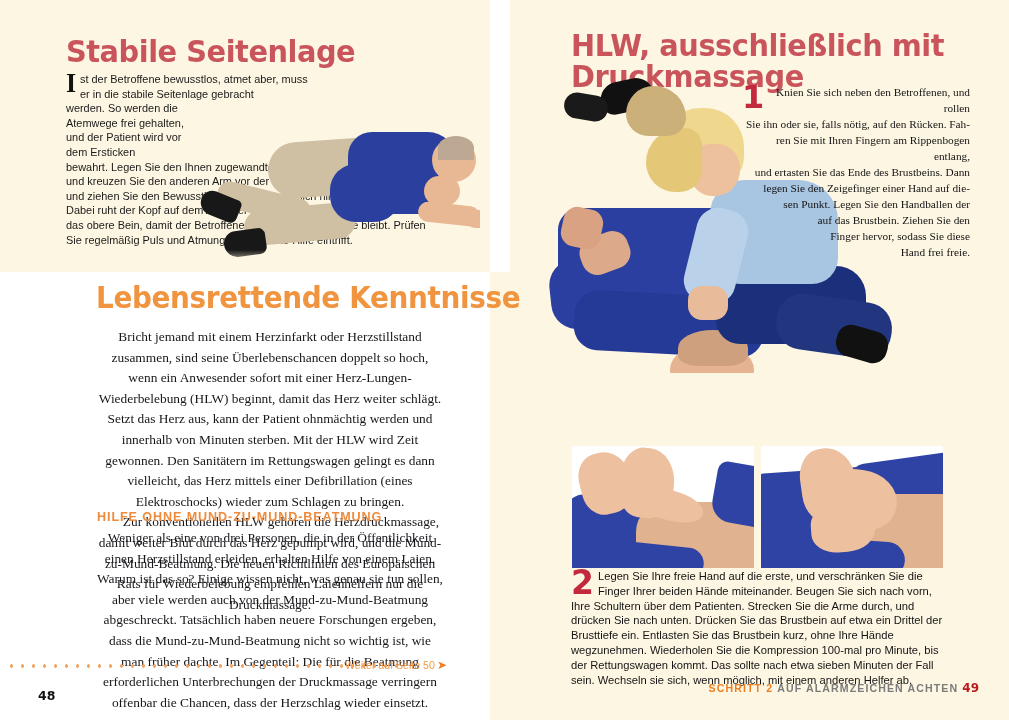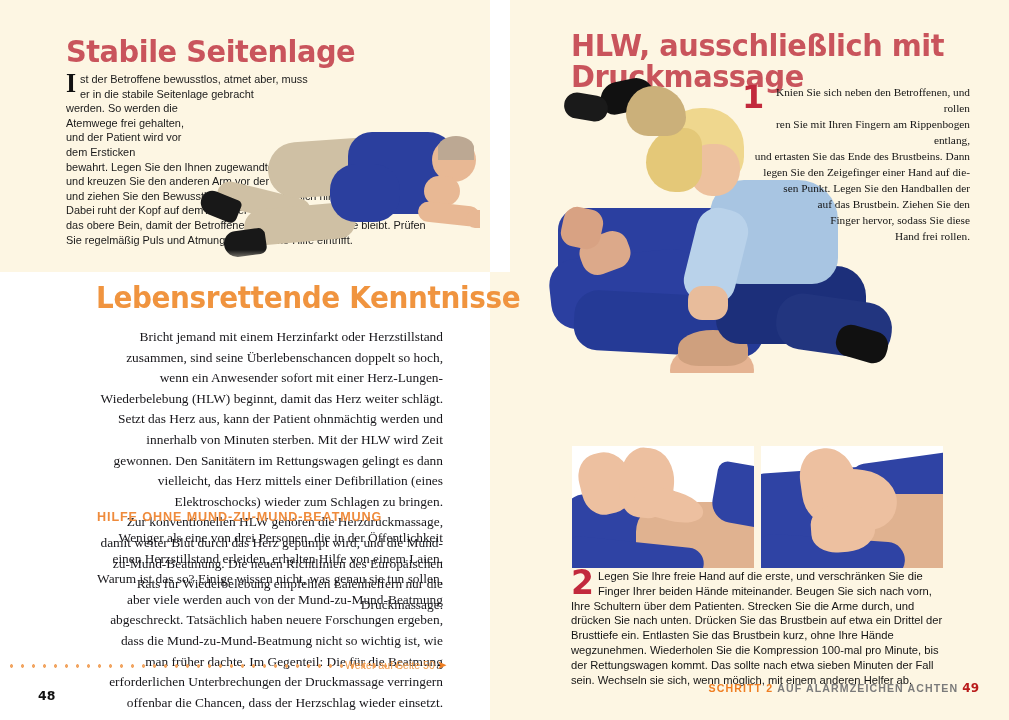--- a/index.html
+++ b/index.html
@@ -45,21 +45,21 @@
     line-height:14.6px;
     color:#1a1a1a;
     transform:scaleX(0.96);
     transform-origin:left top;
   }
   .serif-body{
     font-family:"Liberation Serif", serif;
     font-size:13.4px;
     line-height:20.6px;
     color:#17161a;
-    text-align:right;
+    text-align:center;
   }
   .serif-body p{margin:0;}
   .serif-body p.indent{text-indent:22px;}
   .subhead{
     font-family:"Liberation Sans", sans-serif;
     color:#ef8b3c;
     font-weight:bold;
     font-size:12.6px;
     letter-spacing:0.9px;
   }
@@ -243,27 +243,28 @@
     <div style="left:106px;top:70px;width:56px;height:64px;background:#e4c878;border-radius:40px 20px 26px 34px;"></div>
     <div style="left:60px;top:22px;width:54px;height:32px;background:#111;border-radius:18px 18px 8px 14px;transform:rotate(-12deg);"></div>
     <div style="left:24px;top:36px;width:44px;height:26px;background:#1a1a1a;border-radius:14px;transform:rotate(10deg);"></div>
     <div style="left:86px;top:28px;width:60px;height:50px;background:#cbb07a;border-radius:30px 34px 20px 24px;"></div>
   </div>
 
   <div id="step1">
     <span class="num">1</span>
     <div class="body">
       <span class="l">Knien Sie sich neben den Betroffenen, und rollen</span>
+      <span class="l">Sie ihn oder sie, falls nötig, auf den Rücken. Fah-</span>
       <span class="l">ren Sie mit Ihren Fingern am Rippenbogen entlang,</span>
       <span class="l">und ertasten Sie das Ende des Brustbeins. Dann</span>
       <span class="l">legen Sie den Zeigefinger einer Hand auf die-</span>
       <span class="l">sen Punkt. Legen Sie den Handballen der</span>
       <span class="l">auf das Brustbein. Ziehen Sie den</span>
       <span class="l">Finger hervor, sodass Sie diese</span>
-      <span class="l">Hand frei rollen.</span>
+      <span class="l">Hand frei freie.</span>
     </div>
   </div>
 
 
   <div class="photo mini" id="photo-hands-1">
     <div class="bg"></div>
     <div class="cloth" style="left:-6px;top:44px;width:124px;height:84px;border-radius:20px 30px 0 0;transform:rotate(-6deg);"></div>
     <div class="torso" style="left:64px;top:56px;width:130px;height:70px;border-radius:30px 10px 0 0;"></div>
     <div class="cloth" style="left:142px;top:18px;width:52px;height:60px;border-radius:10px 0 0 20px;transform:rotate(10deg);"></div>
     <div class="cloth" style="left:-8px;top:96px;width:140px;height:32px;border-radius:18px;transform:rotate(6deg);"></div>

